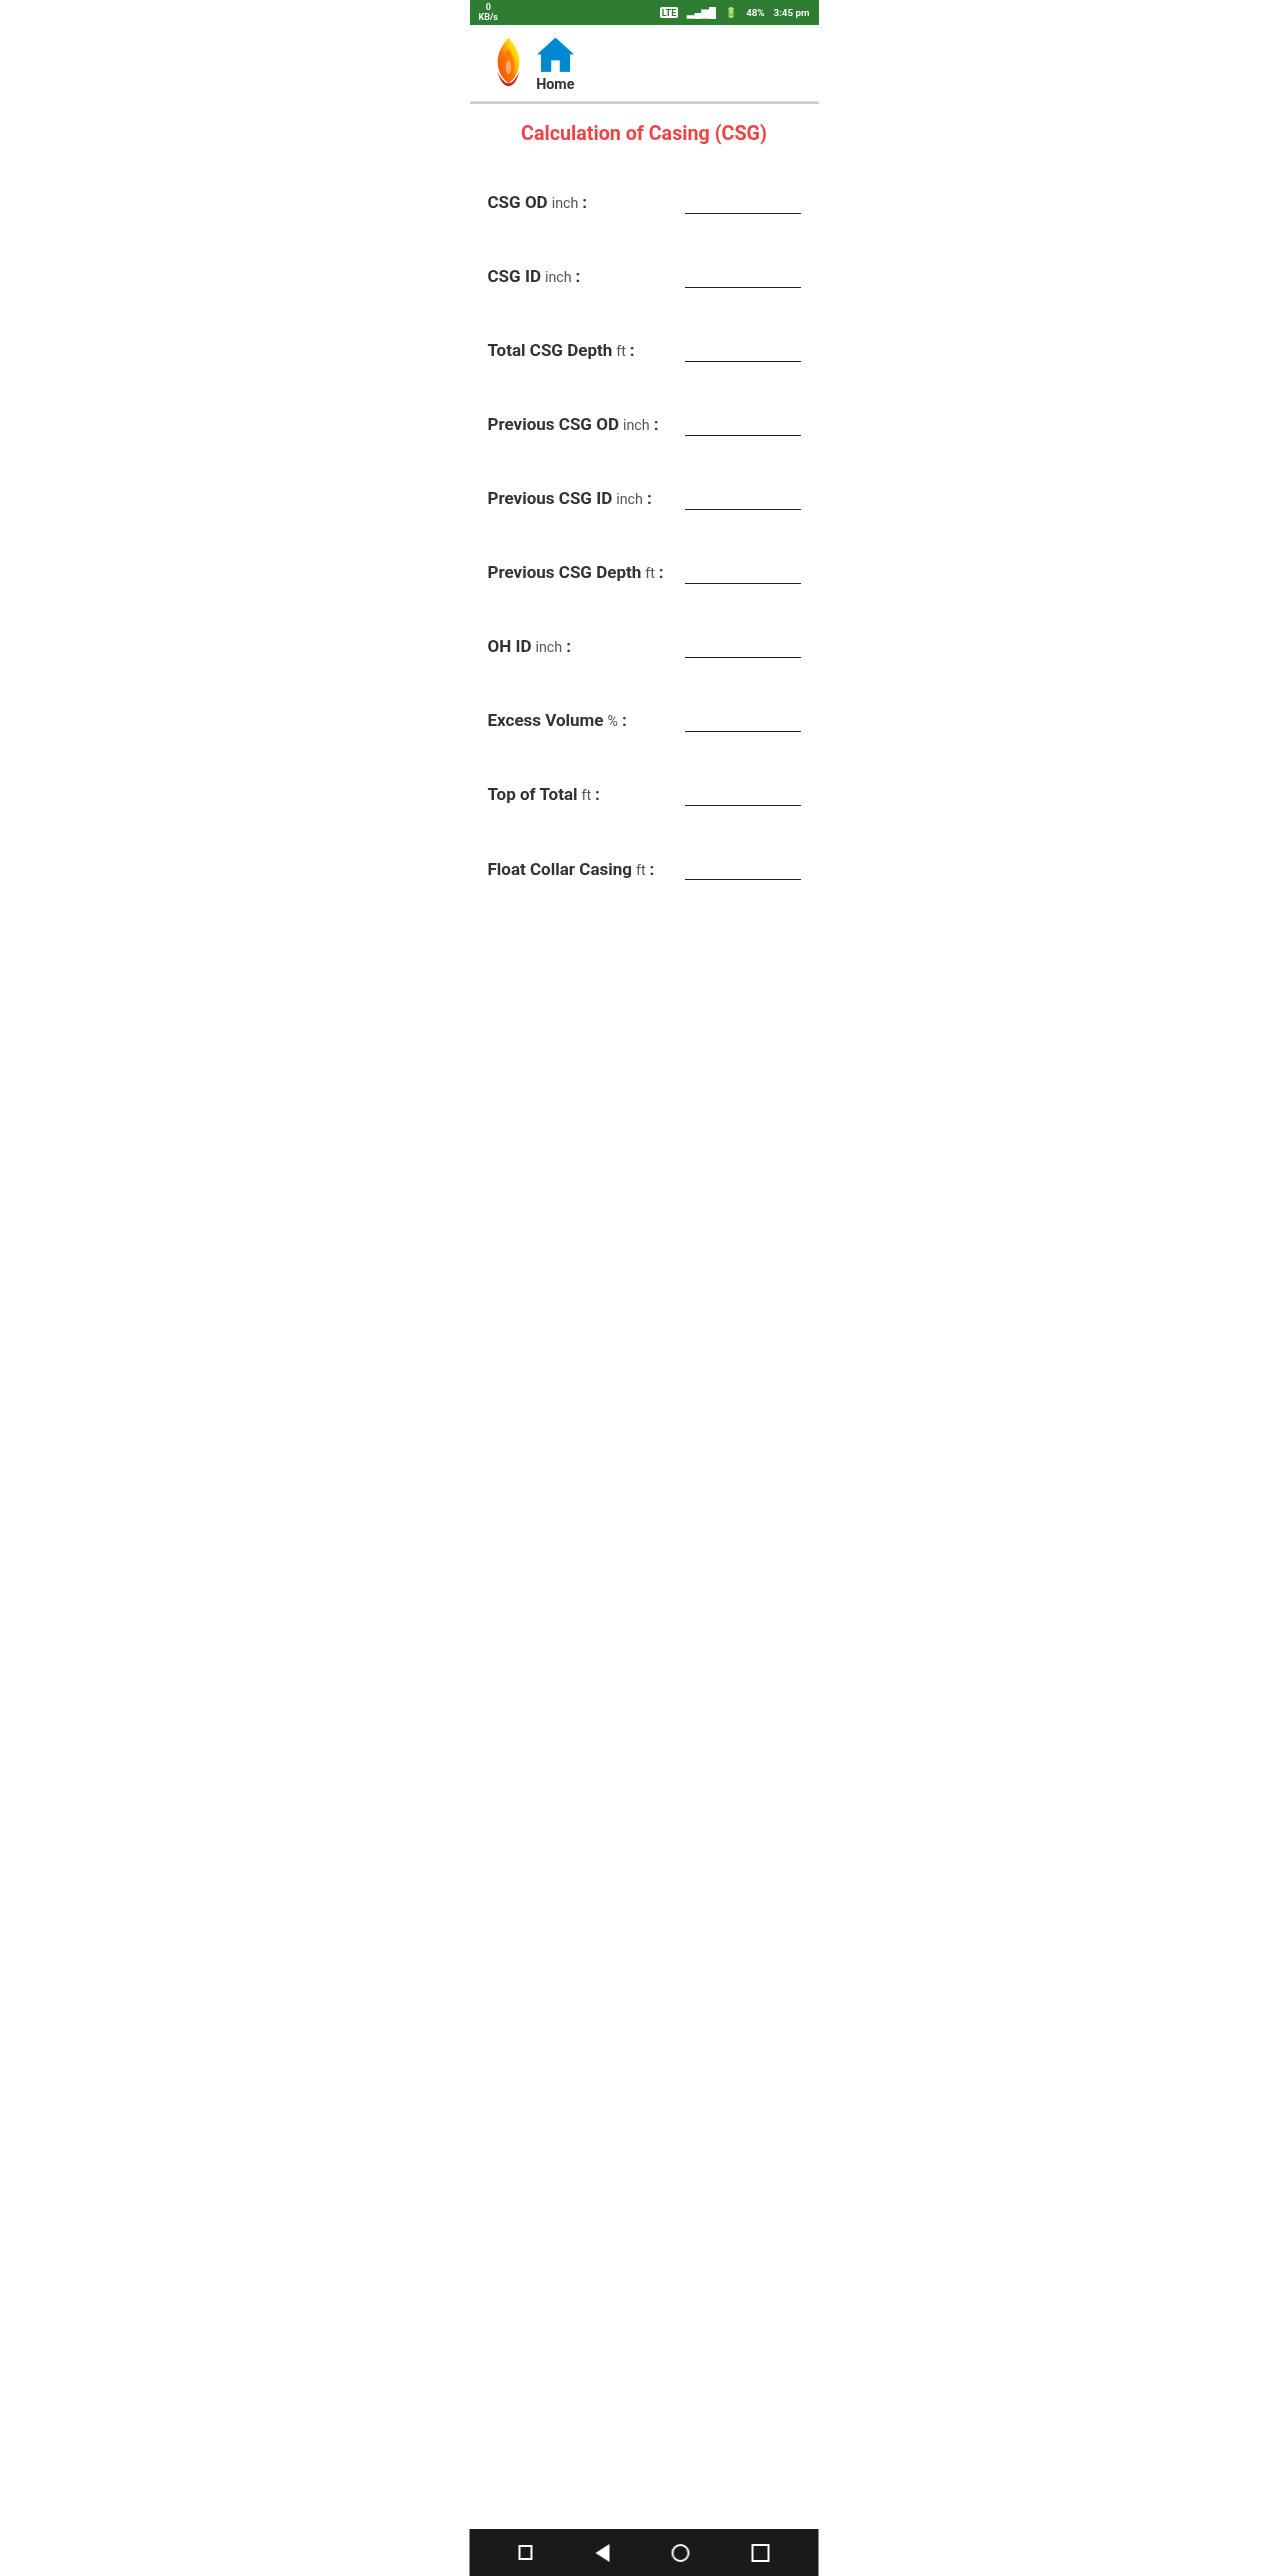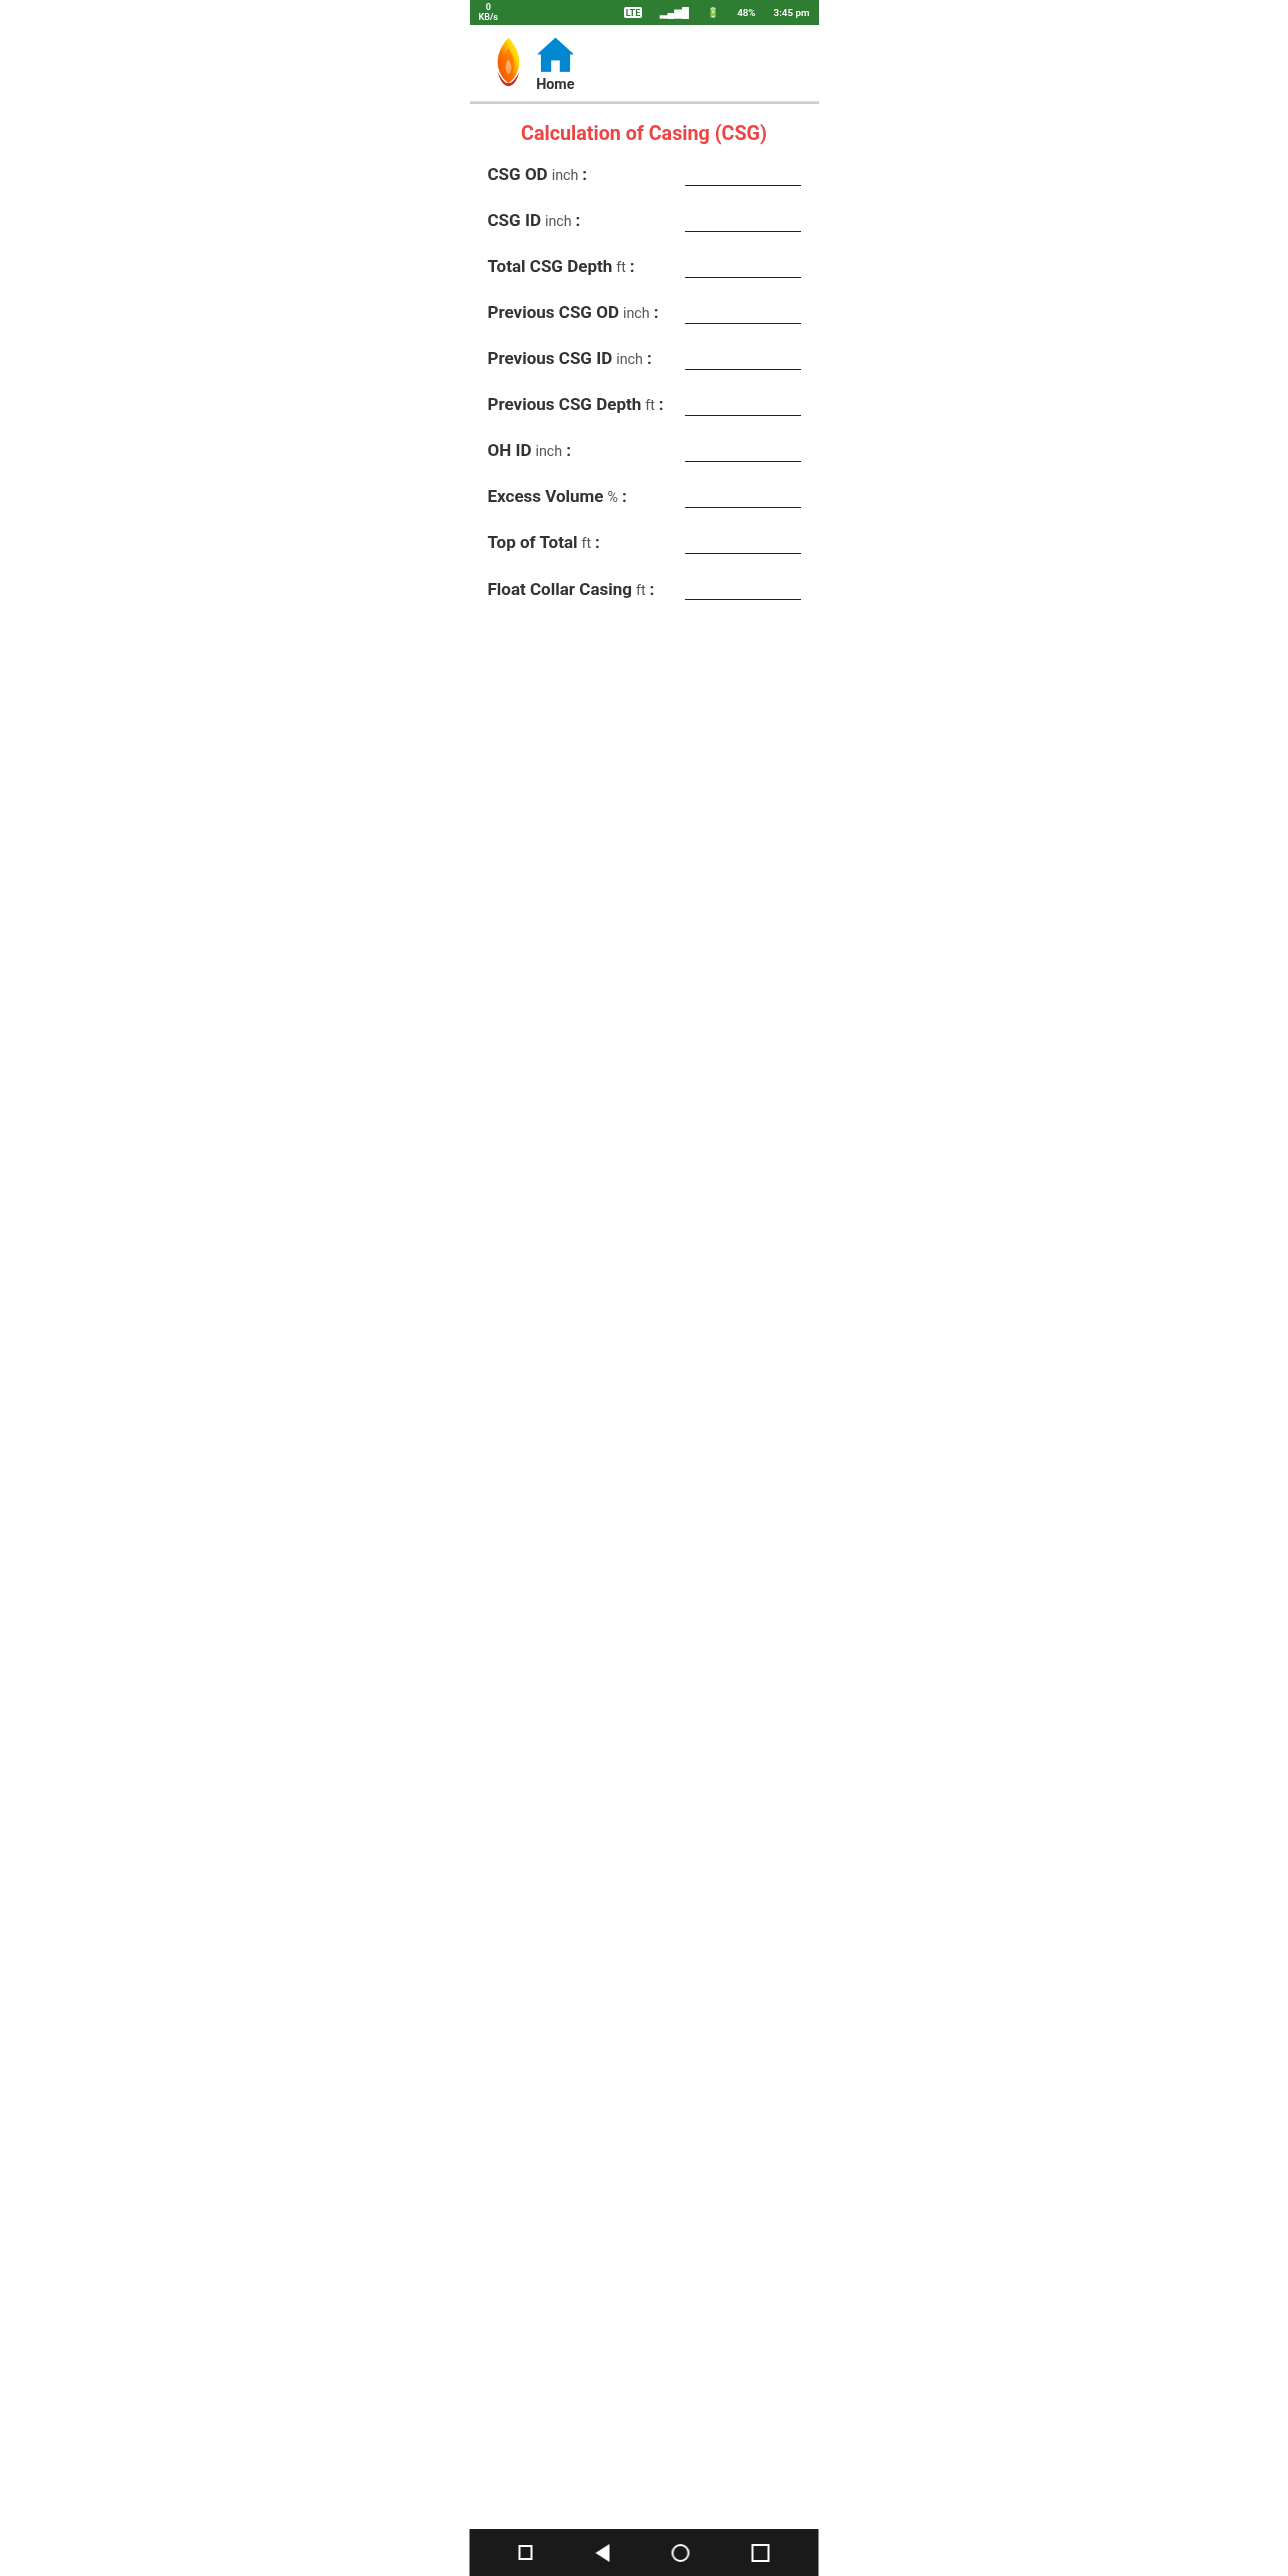--- a/index.html
+++ b/index.html
@@ -35,21 +35,21 @@
       display: flex;
       flex-direction: column;
       align-items: center;
       line-height: 1.1;
       font-size: 9px;
     }
 
     .status-right {
       display: flex;
       align-items: center;
-      gap: 18px;
+      gap: 9px;
       font-size: 9.8px;
     }
 
     
     .header {
       display: flex;
       align-items: center;
       justify-content: flex-start;
       padding: 9px 14.3px;
       background: #ffffff;
@@ -114,20 +114,21 @@
       justify-content: space-between;
       margin-bottom: 19.7px;
       padding-bottom: 3.6px;
     }
 
     .field-label {
       font-size: 16px;
       color: #333333;
       flex: 1;
       line-height: 1.3;
+      margin-top: 28px;
     }
 
     .field-label .bold-text {
       font-weight: bold;
       font-size: 17px;
     }
 
     .field-label .unit-text {
       font-weight: normal;
       font-size: 14.3px;

